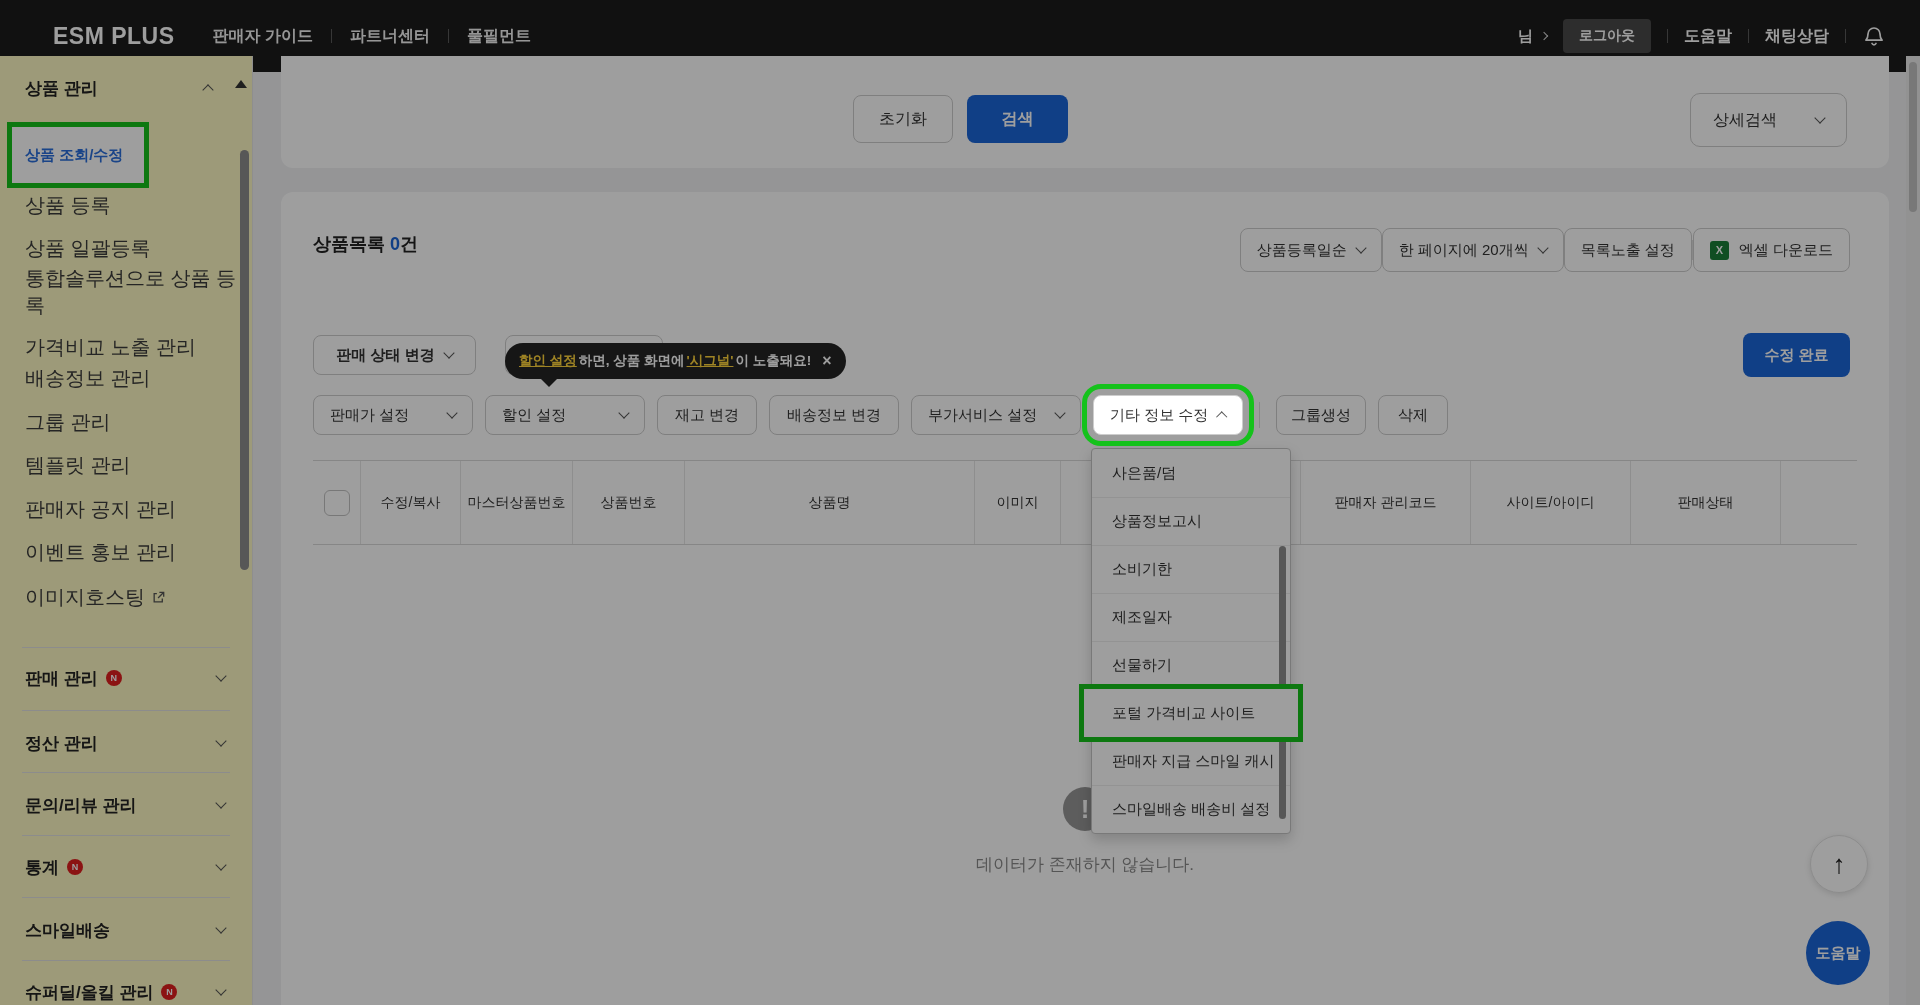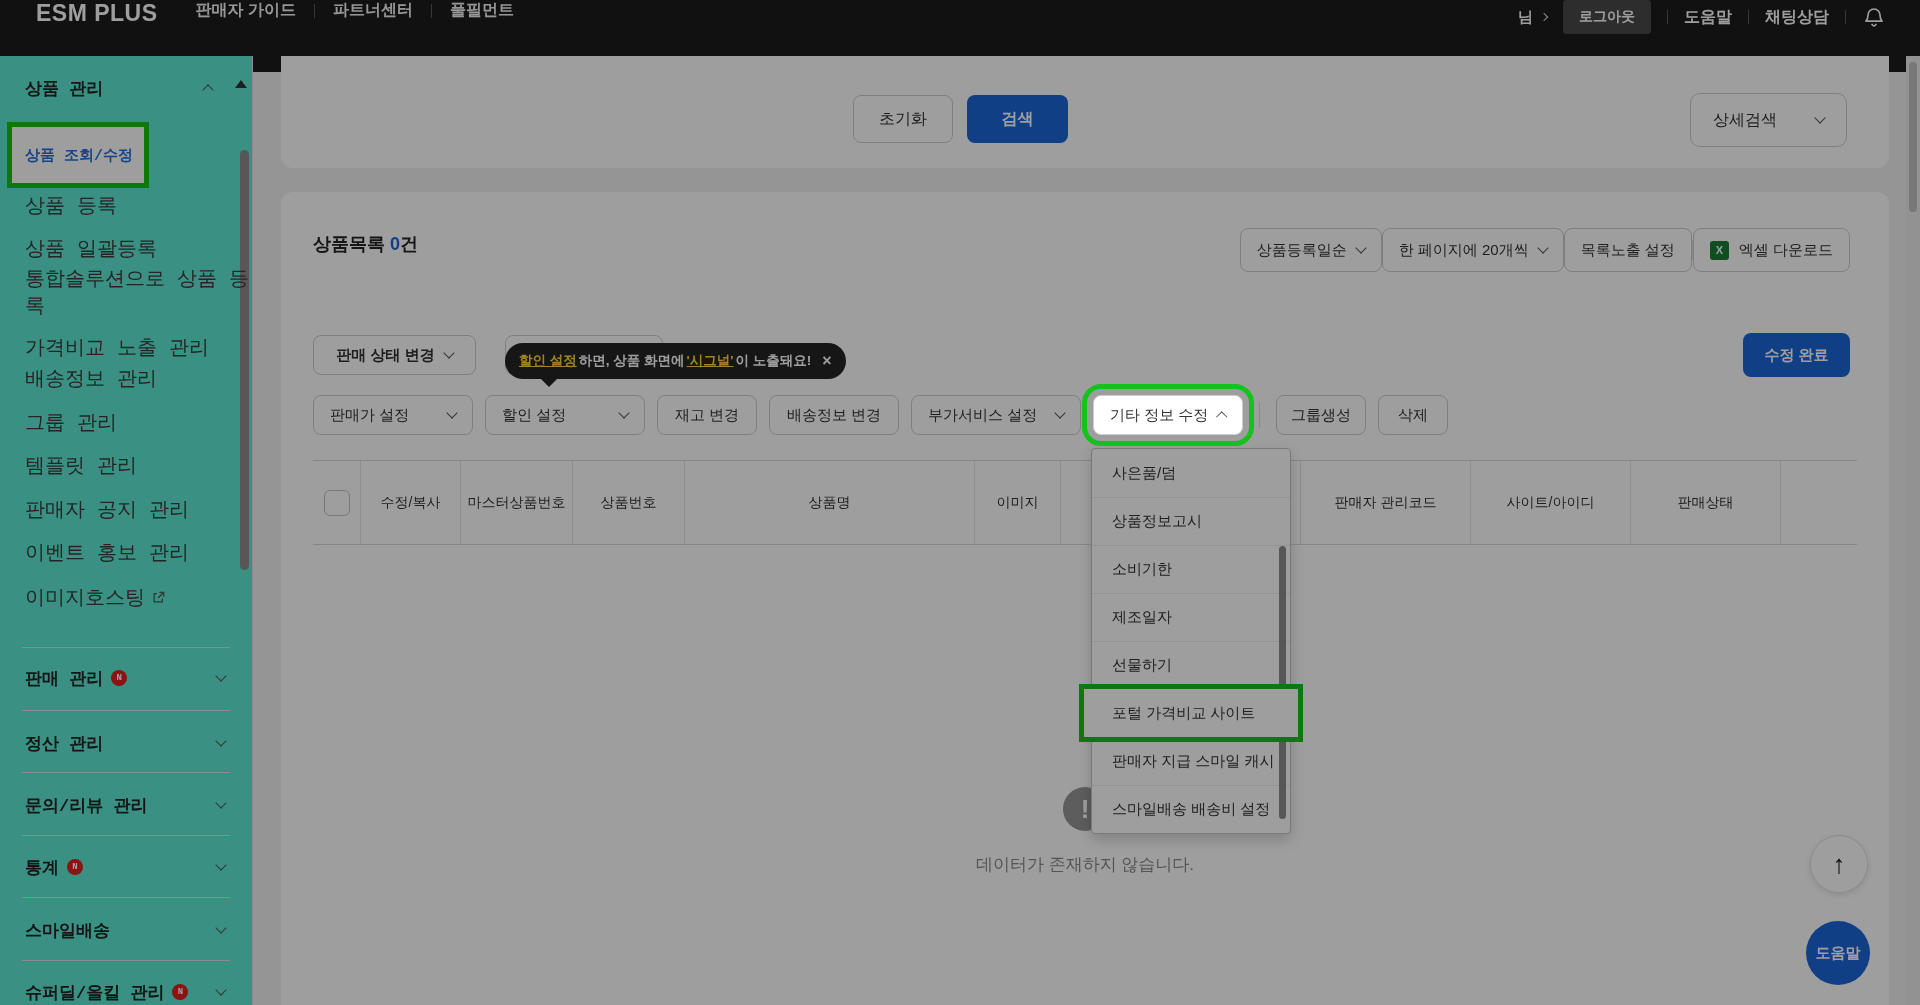--- a/index.html
+++ b/index.html
@@ -4,41 +4,41 @@
 <style>
   * { margin:0; padding:0; box-sizing:border-box; }
   html,body { width:1920px; height:1005px; overflow:hidden; background:#f0f1f3;
               font-family:"Liberation Sans","DejaVu Sans",sans-serif; color:#333; }
 
   
   .dim { position:fixed; inset:0; background:rgba(0,0,0,0.38); z-index:50; pointer-events:none; }
 
   
   .topbar { position:fixed; top:0; left:0; width:1920px; height:72px; background:#1c1c1c;
-            display:flex; align-items:flex-start; color:#fff; }
+            display:flex; align-items:center; color:#fff;padding-left:17px; }
   .logo { font-size:23px; font-weight:800; letter-spacing:.5px; margin:0 38px 0 36px; cursor:pointer; }
   .topnav { display:flex; align-items:center; gap:18px; }
   .topnav a { color:#f2f2f2; font-size:16px; font-weight:700; cursor:pointer; text-decoration:none; }
   .vsep { width:1px; height:14px; background:#5a5a5a; display:inline-block; }
   .top-right { margin-left:auto; display:flex; align-items:center; gap:16px; padding-right:34px; }
   .user-wrap { display:flex; align-items:center; gap:8px; font-size:15px; font-weight:700; cursor:pointer; }
   .logout-btn { background:#4a4a4a; border:none; color:#fff; font-size:14px; font-weight:600;
                 padding:8px 16px; border-radius:4px; cursor:pointer; }
   .top-link { color:#fff; font-size:16px; font-weight:700; cursor:pointer; text-decoration:none; }
   .bell { width:24px; height:24px; cursor:pointer; }
 
   
   .cv { width:8px; height:8px; border-right:1.7px solid #555; border-bottom:1.7px solid #555;
         display:inline-block; transform:rotate(45deg); margin-top:-4px; }
   .cv.up { transform:rotate(-135deg); margin-top:4px; }
   .cv.right { transform:rotate(-45deg); margin-top:0; width:6px; height:6px; border-color:#ddd; }
 
   
-  .sidebar { position:fixed; top:56px; left:0; width:253px; height:949px; background:#5eead4;
-             border-right:1px solid #e6e6e6;font-family:Liberation Mono, monospace; }
+  .sidebar { position:fixed; top:56px; left:0; width:253px; height:949px; background:#fef9c3;
+             border-right:1px solid #e6e6e6; }
   .side-title { position:absolute; left:25px; right:40px; display:flex; align-items:center;
                 justify-content:space-between; font-size:17px; font-weight:700; color:#222; height:28px; cursor:pointer; }
   .side-item { position:absolute; left:25px; height:28px; display:flex; align-items:center; gap:7px;
                font-size:20px; color:#3c3c3c; cursor:pointer; }
   .side-active { position:absolute; left:12px; top:71px; width:132px; height:56px; background:#fff;
                  outline:5px solid #15c21b; z-index:60; display:flex; align-items:center;
                  padding-left:13px; font-size:15px; font-weight:600; color:#2a6fdb; cursor:pointer; }
   .side-div { position:absolute; left:22px; width:208px; height:1px; background:#e3e3e3; }
   .side-section { position:absolute; left:25px; width:200px; height:40px; display:flex; align-items:center;
                   gap:8px; font-size:17px; font-weight:700; color:#222; cursor:pointer; }

